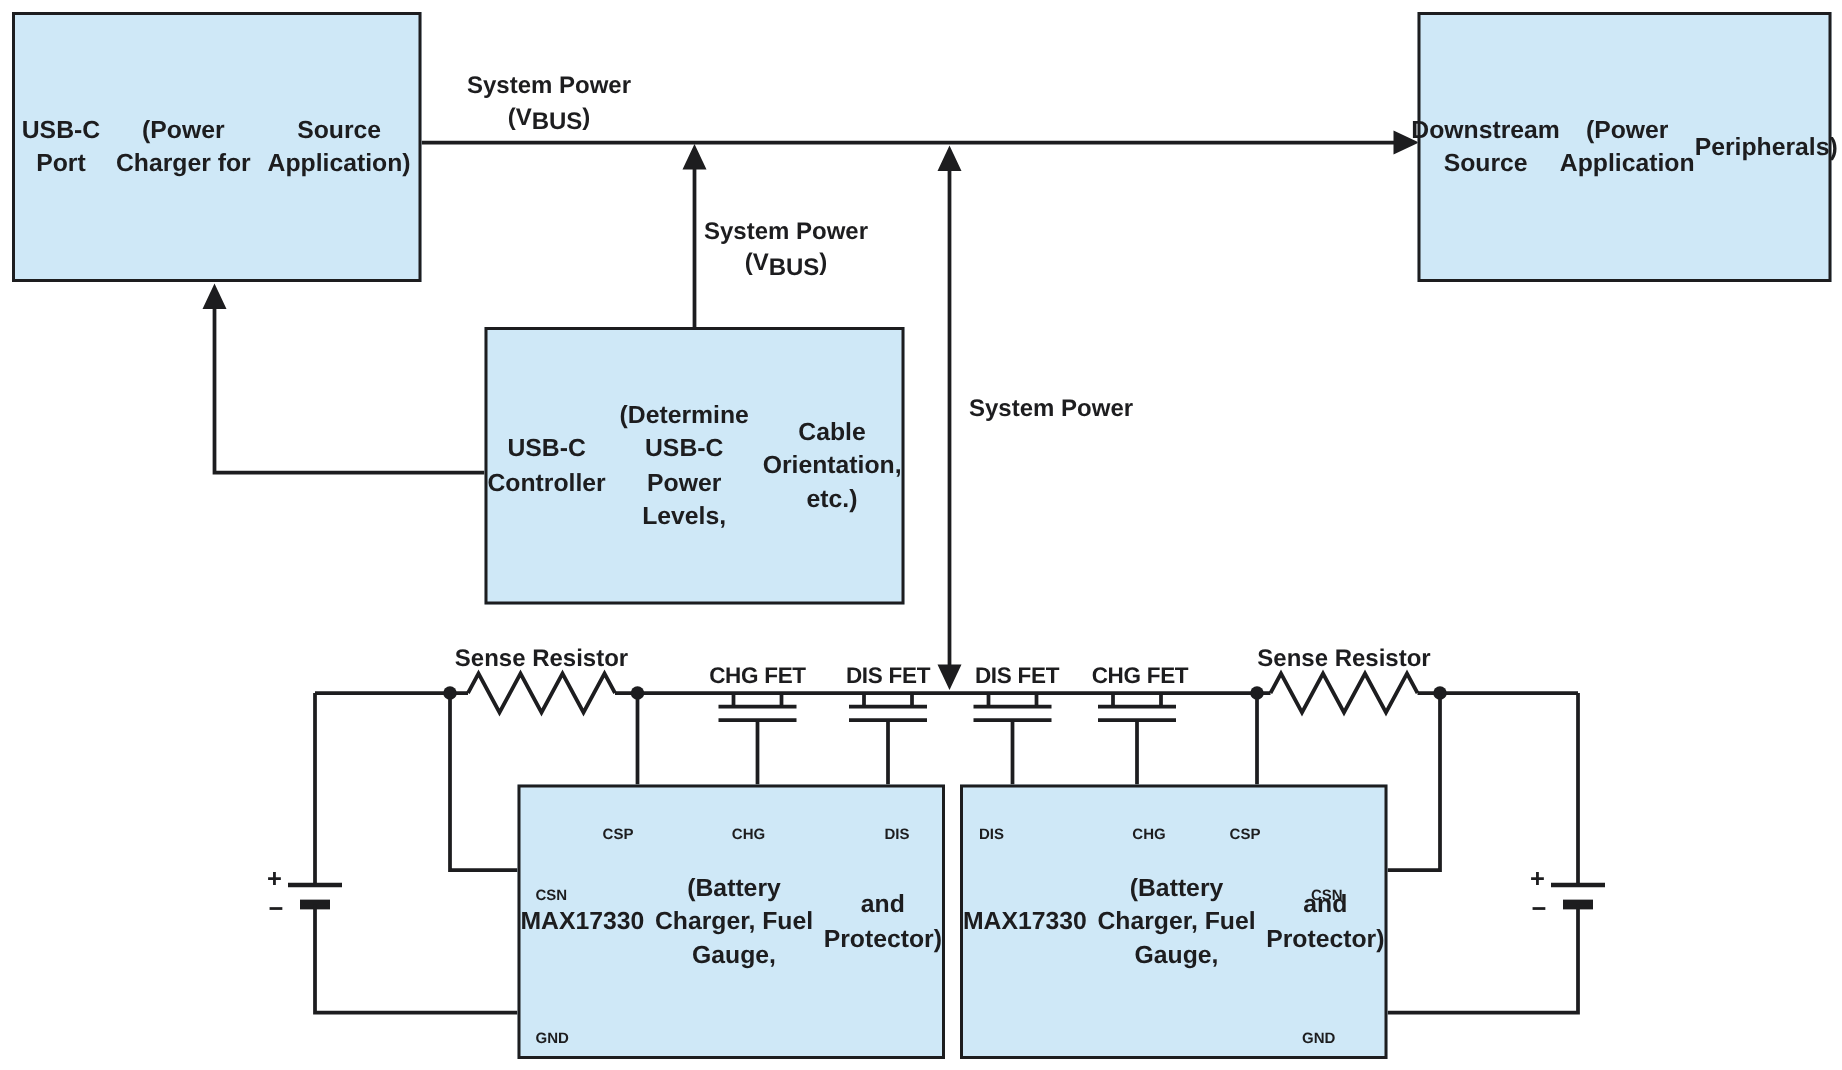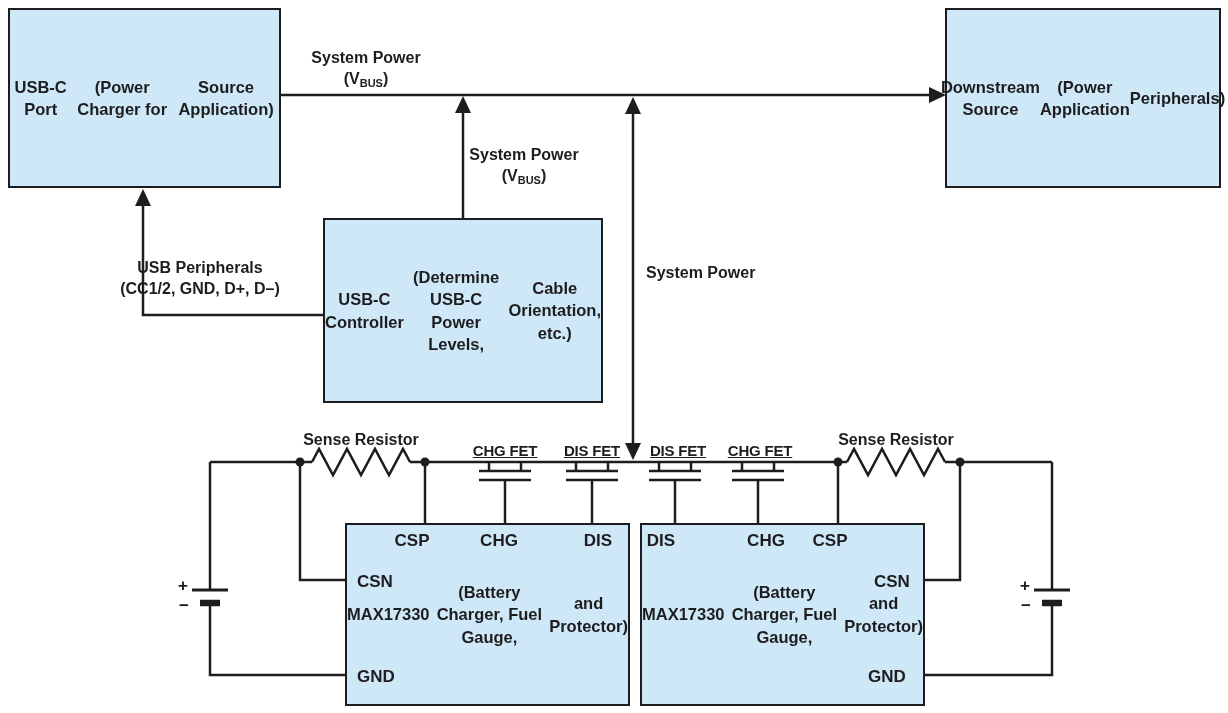--- a/index.html
+++ b/index.html
@@ -11,25 +11,25 @@
   .w  { fill:none; stroke:var(--wire,#1d1d1f); stroke-width:2.5; stroke-linecap:butt; stroke-linejoin:miter; }
   .bt { fill:none; stroke:var(--wire,#1d1d1f); stroke-width:3; }
   .bk { fill:none; stroke:var(--wire,#1d1d1f); stroke-width:6.5; }
   .ah { fill:var(--wire,#1d1d1f); stroke:none; }
   .dot{ fill:var(--wire,#1d1d1f); stroke:none; }
   .box { position:absolute; background:var(--fill,#cfe8f7); border:2.5px solid var(--wire,#1d1d1f);
          display:flex; flex-direction:row; align-items:center; justify-content:center;
          text-align:center; font-size:16.5px; line-height:1.34; }
   .lbl { position:absolute; font-size:16px; line-height:1.3; text-align:center; white-space:nowrap; }
   .lbl.c { transform:translateX(-50%); }
-  .fetlbl { font-size:15px; letter-spacing:-0.2px;text-decoration:underline; }
-  .pin { position:absolute; font-size:17px; white-space:nowrap; }
+  .fetlbl { font-size:15px; letter-spacing:-0.2px; }
+  .pin { position:absolute; font-size:10px; white-space:nowrap;margin-top:20px; }
   .pin.c { transform:translateX(-50%); }
   .sign { position:absolute; font-size:17px; line-height:1; }
-  .vs { font-size:11px; vertical-align:-3px; }
+  .vs { font-size:16px; vertical-align:-3px; }
 </style>
 </head>
 <body>
 
 <div class="stage">
 
   <svg class="wires" width="1228" height="713" viewBox="0 0 1228 713">
 
     <g>
       <path class="w" d="M281,95 H932"></path>
@@ -155,24 +155,20 @@
     <div><span>(V</span><span class="vs">BUS</span><span>)</span></div>
   </div>
 
   <div class="lbl c" style="left:524px;top:145px">
     <div>System Power</div>
     <div><span>(V</span><span class="vs">BUS</span><span>)</span></div>
   </div>
 
   <div class="lbl" style="left:646px;top:263px;text-align:left">System Power</div>
 
-  <div class="lbl c" style="left:200px;top:258px">
-    <div>USB Peripherals</div>
-    <div>(CC1/2, GND, D+, D–)</div>
-  </div>
 
   <div class="lbl c" style="left:361px;top:430px">Sense Resistor</div>
   <div class="lbl c" style="left:896px;top:430px">Sense Resistor</div>
 
   <div class="lbl c fetlbl" style="left:505px;top:441px">CHG FET</div>
   <div class="lbl c fetlbl" style="left:592px;top:441px">DIS FET</div>
   <div class="lbl c fetlbl" style="left:678px;top:441px">DIS FET</div>
   <div class="lbl c fetlbl" style="left:760px;top:441px">CHG FET</div>
 
   <div class="pin c" style="left:412px;top:531px">CSP</div>

